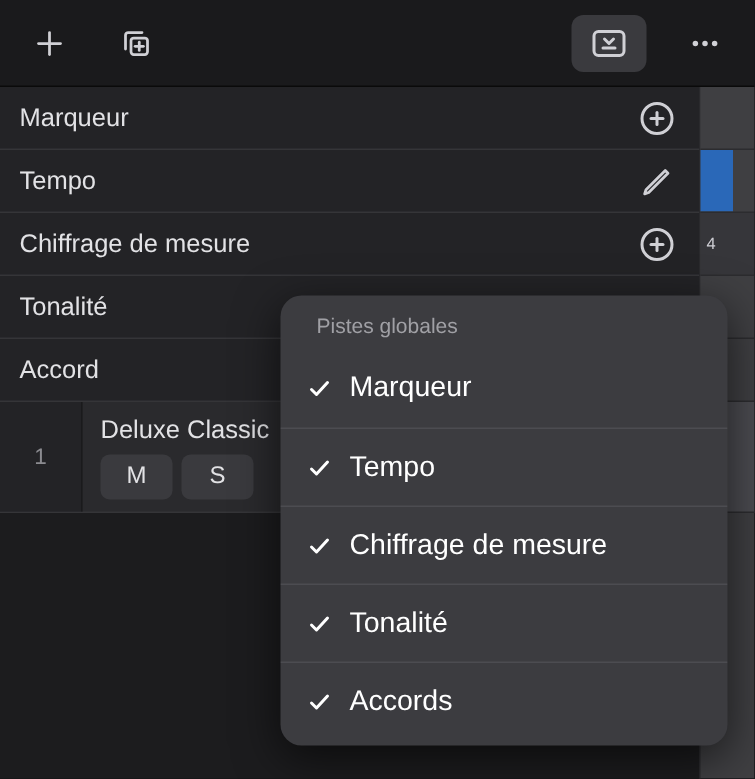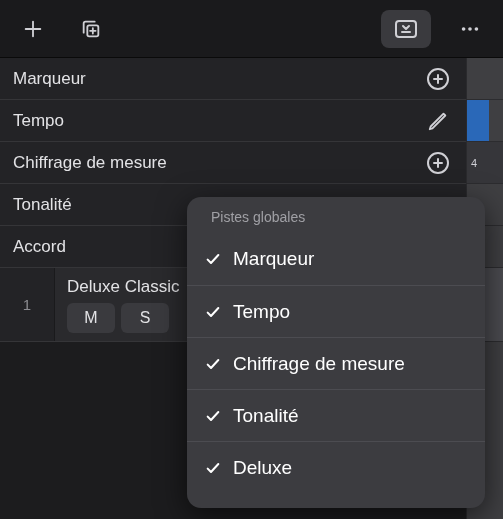--- a/index.html
+++ b/index.html
@@ -166,21 +166,21 @@
   
   .popup {
     position: absolute;
     left: 187px;
     top: 197px;
     width: 298px;
     background: var(--popup-bg);
     border-radius: 14px;
     box-shadow: 0 8px 30px rgba(0,0,0,0.6);
     overflow: hidden;
-    padding-bottom: 15px;
+    padding-bottom: 4px;
   }
   .popup-header {
     font-size: 14px;
     color: var(--popup-header);
     padding: 12px 20px 8px 24px;
   }
   .popup-item {
     height: 52px;
     display: flex;
     align-items: center;
@@ -338,15 +338,15 @@
     </span>
     <span>Tonalité</span>
   </div>
 
   <div class="popup-item">
     <span class="check">
       <svg width="16" height="16" viewBox="0 0 24 24" fill="none" stroke="white" stroke-width="3" stroke-linecap="round" stroke-linejoin="round">
           <polyline points="4,13 9,18 20,6"></polyline>
         </svg>
     </span>
-    <span>Deluxe</span>
+    <span>Accords</span>
   </div>
 </div>
 
 </body></html>

